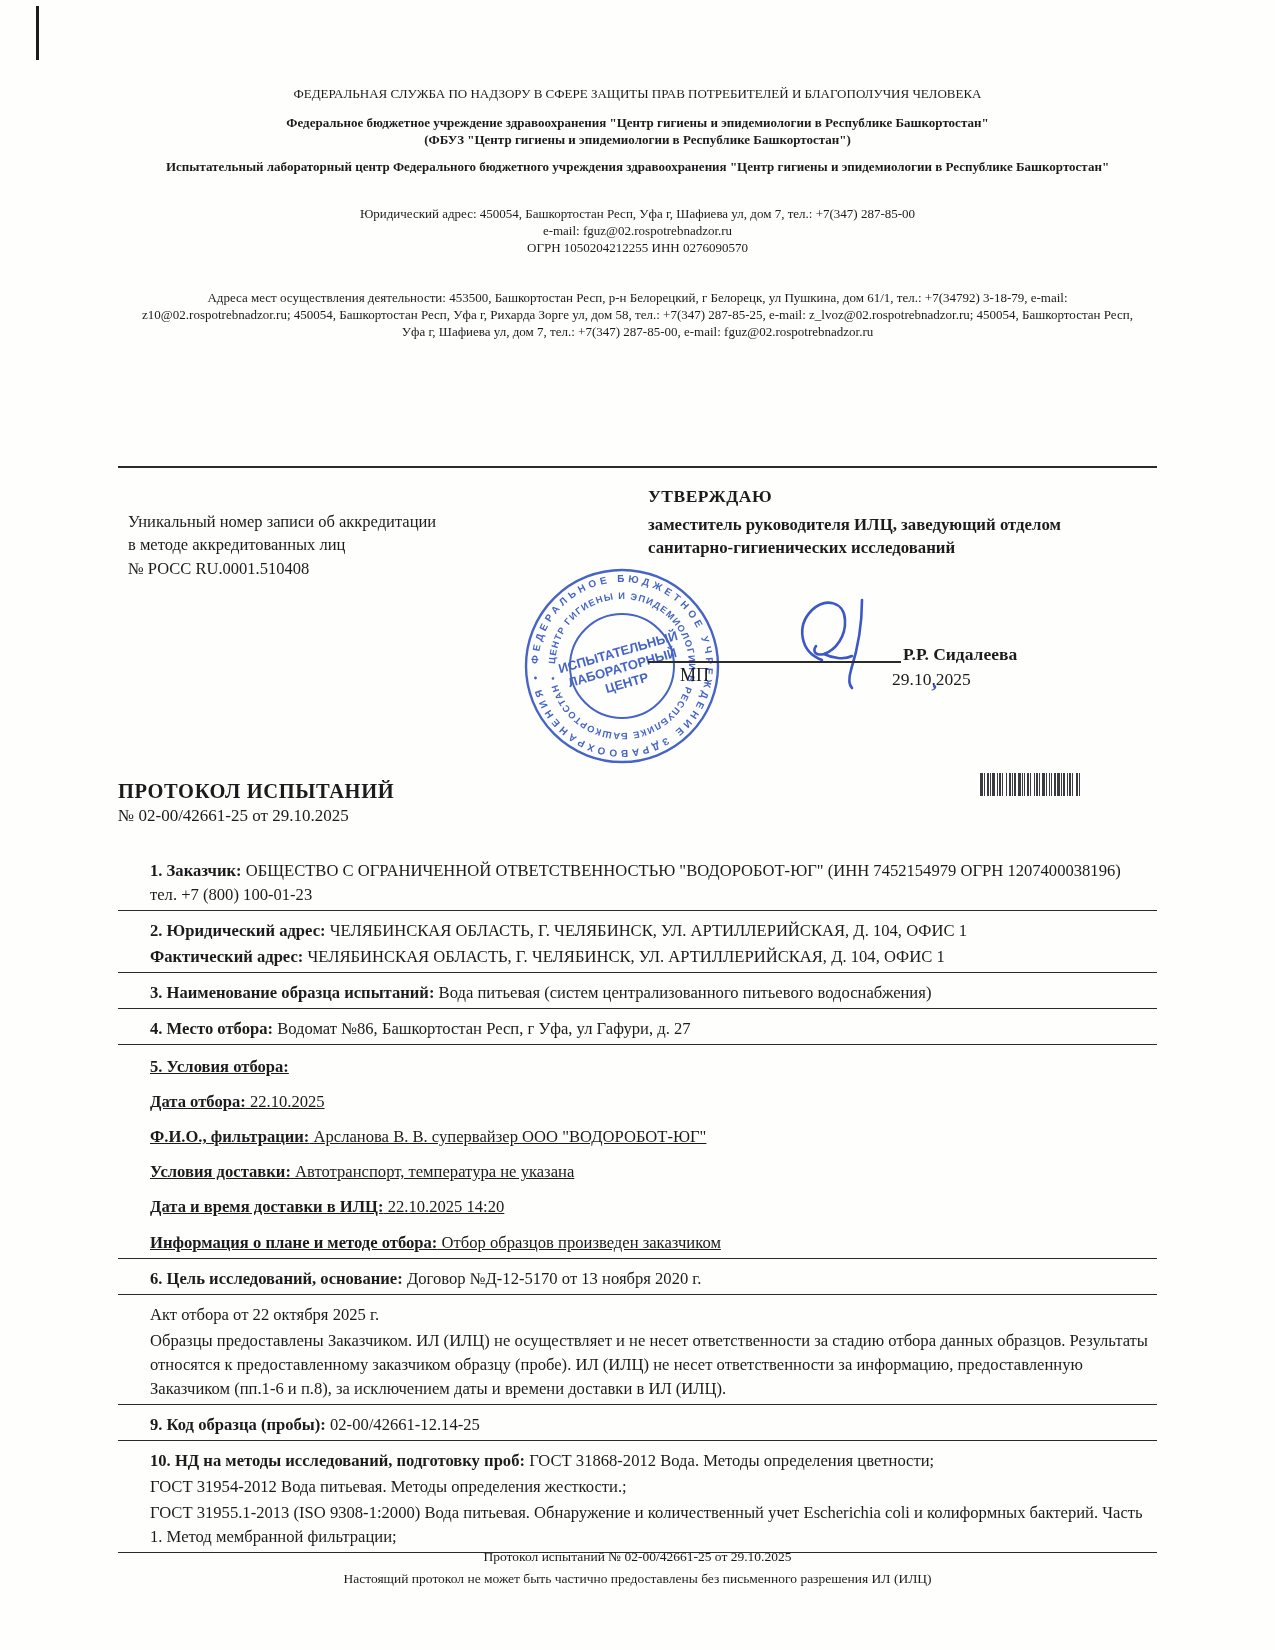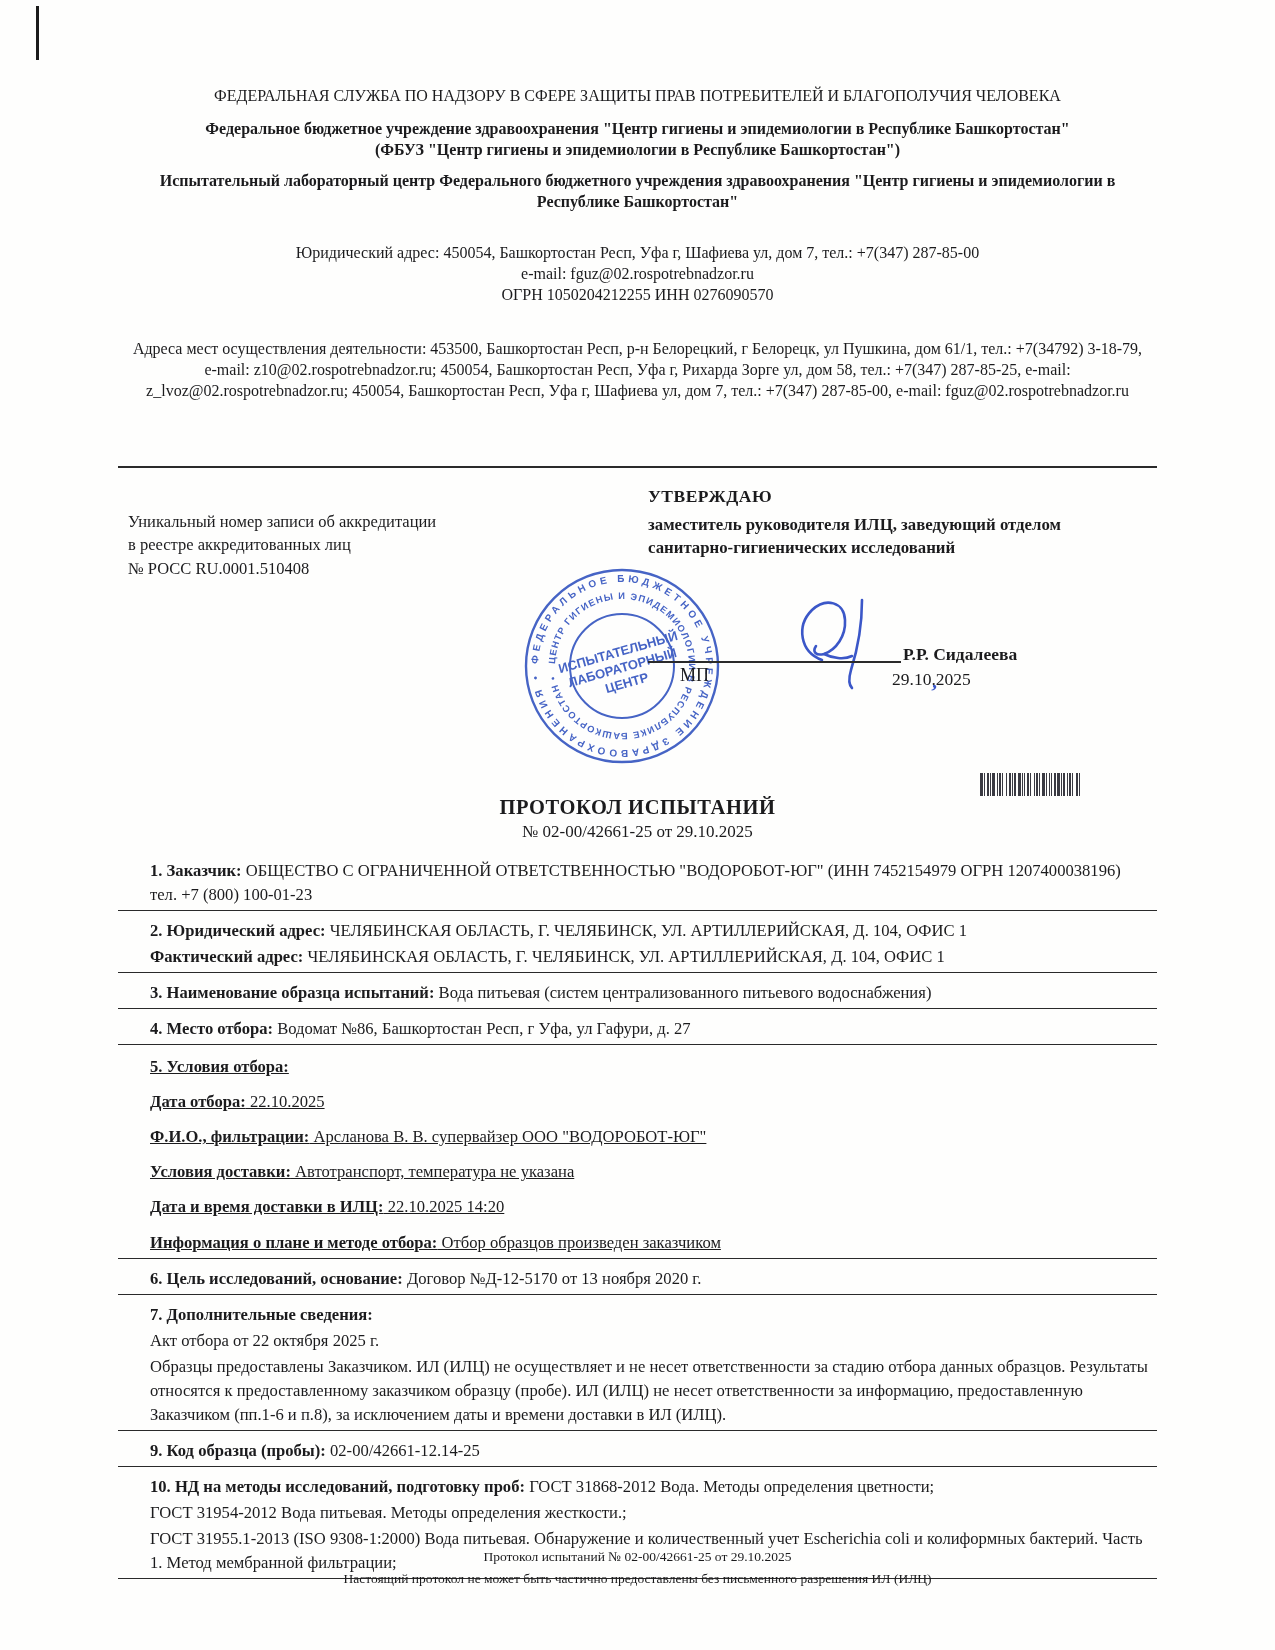--- a/index.html
+++ b/index.html
@@ -7,21 +7,21 @@
     position:relative;
     width:1275px;height:1650px;
     margin:0 auto;
     background:#fefefd;
     color:#1b1b1d;
     font-family:"Liberation Serif", serif;
     overflow:hidden;
   }
   .scan-artifact{position:absolute;left:36px;top:6px;width:3px;height:54px;background:#1c1c1c;}
   
-  .doc-header{padding-top:85px;text-align:center;font-size:16px;line-height:1.32;}
+  .doc-header{padding-top:85px;text-align:center;font-size:13px;line-height:1.32;}
   .hdr-agency{width:940px;margin:0 auto;}
   .hdr-org{font-weight:bold;width:980px;margin:12px auto 0;}
   .hdr-org2{font-weight:bold;width:980px;margin:0 auto;}
   .hdr-lab{font-weight:bold;width:1000px;margin:10px auto 0;}
   .hdr-addr{margin:0 auto;width:1000px;}
   .hdr-addr.first{margin-top:29px;}
   .hdr-activity{margin:33px auto 0;width:1010px;}
   .hr-top{position:absolute;left:118px;top:466px;width:1039px;border-top:2.4px solid #2a2a2a;}
   
   .mid-zone{position:absolute;left:0;top:468px;width:1275px;height:320px;}
@@ -32,21 +32,21 @@
   .signature-svg{position:absolute;left:788px;top:128px;}
   .sig-line{position:absolute;left:648px;top:193px;width:253px;border-top:2px solid #2a2a2a;}
   .mp-label{position:absolute;left:680px;top:197px;font-size:18px;}
   .signer-name{position:absolute;left:903px;top:176px;font-size:17.5px;font-weight:bold;}
   .sign-date{position:absolute;left:892px;top:201px;font-size:17.5px;}
   .blue-tick{position:absolute;left:930px;top:212px;color:#3b57c8;font-size:20px;font-weight:bold;transform:rotate(12deg);}
   .barcode{position:absolute;left:980px;top:305px;height:23px;display:flex;align-items:stretch;}
   .barcode .bar{background:#3a3a42;}
   .barcode .sp{background:transparent;}
   
-  .title-block{position:absolute;left:118px;top:796px;width:1039px;text-align:center;}
+  .title-block{position:absolute;left:118px;top:780px;width:1039px;}
   .doc-title{font-size:20.5px;font-weight:bold;letter-spacing:.6px;}
   .doc-subtitle{font-size:17px;margin-top:3px;}
   
   .sections{position:absolute;left:118px;top:858px;width:1039px;font-size:16.6px;line-height:1.45;}
   .sec-row{padding:0 6px 1px 32px;margin-top:1px;}
   .sec-row.underlined{border-bottom:1.7px solid #2a2a2a;padding-bottom:3px;margin-bottom:8px;}
   .sec-row.gapped{margin-top:10px;text-decoration:underline;}
   .sec-label{font-weight:bold;}
   
   .doc-footer{position:absolute;left:118px;top:1546px;width:1039px;text-align:center;font-size:13.5px;line-height:1.62;}
@@ -67,21 +67,21 @@
     <div class="hdr-addr">e-mail: fguz@02.rospotrebnadzor.ru</div>
     <div class="hdr-addr">ОГРН 1050204212255 ИНН 0276090570</div>
     <div class="hdr-activity">Адреса мест осуществления деятельности: 453500, Башкортостан Респ, р-н Белорецкий, г Белорецк, ул Пушкина, дом 61/1, тел.: +7(34792) 3-18-79, e-mail: z10@02.rospotrebnadzor.ru; 450054, Башкортостан Респ, Уфа г, Рихарда Зорге ул, дом 58, тел.: +7(347) 287-85-25, e-mail: z_lvoz@02.rospotrebnadzor.ru; 450054, Башкортостан Респ, Уфа г, Шафиева ул, дом 7, тел.: +7(347) 287-85-00, e-mail: fguz@02.rospotrebnadzor.ru</div>
   </header>
 
   <div class="hr-top"></div>
 
   <div class="mid-zone">
     <div class="accreditation">
       <div>Уникальный номер записи об аккредитации</div>
-      <div>в реестре аккредитованных лиц</div>
+      <div>в методе аккредитованных лиц</div>
       <div>№ РОСС RU.0001.510408</div>
     </div>
 
     <div class="approval-title">УТВЕРЖДАЮ</div>
     <div class="approval-position">заместитель руководителя ИЛЦ, заведующий отделом санитарно-гигиенических исследований</div>
 
     <svg class="stamp-svg" width="200" height="200" viewBox="0 0 200 200">
       <g id="stamp-g" fill="none" stroke="#2d4fbe">
         <circle cx="100" cy="100" r="96" stroke-width="2.4"></circle>
         <circle cx="100" cy="100" r="52" stroke-width="2"></circle>
@@ -197,21 +197,20 @@
       <div class="sec-row underlined"><span class="sec-label">Фактический адрес:</span> ЧЕЛЯБИНСКАЯ ОБЛАСТЬ, Г. ЧЕЛЯБИНСК, УЛ. АРТИЛЛЕРИЙСКАЯ, Д. 104, ОФИС 1</div>
       <div class="sec-row underlined"><span class="sec-label">3. Наименование образца испытаний:</span> Вода питьевая (систем централизованного питьевого водоснабжения)</div>
       <div class="sec-row underlined"><span class="sec-label">4. Место отбора:</span>  Водомат №86,  Башкортостан Респ, г Уфа, ул Гафури, д. 27</div>
       <div class="sec-row gapped"><span class="sec-label">5. Условия отбора:</span></div>
       <div class="sec-row gapped"><span class="sec-label">Дата отбора:</span> 22.10.2025</div>
       <div class="sec-row gapped"><span class="sec-label">Ф.И.О., фильтрации:</span> Арсланова  В. В. супервайзер ООО "ВОДОРОБОТ-ЮГ"</div>
       <div class="sec-row gapped"><span class="sec-label">Условия доставки:</span> Автотранспорт, температура не указана</div>
       <div class="sec-row gapped"><span class="sec-label">Дата и время доставки в ИЛЦ:</span> 22.10.2025 14:20</div>
       <div class="sec-row underlined gapped"><span class="sec-label">Информация о плане и методе отбора:</span> Отбор образцов произведен заказчиком</div>
       <div class="sec-row underlined"><span class="sec-label">6. Цель исследований, основание:</span> Договор №Д-12-5170 от 13 ноября 2020 г.</div>
-      <div class="sec-row"><span class="sec-label">7. Дополнительные сведения:</span></div>
       <div class="sec-row">Акт отбора от 22 октября 2025 г.</div>
       <div class="sec-row underlined">Образцы предоставлены Заказчиком. ИЛ (ИЛЦ) не осуществляет и не несет ответственности за стадию отбора данных образцов. Результаты относятся к предоставленному заказчиком образцу (пробе). ИЛ (ИЛЦ) не несет ответственности за информацию, предоставленную Заказчиком (пп.1-6 и п.8), за исключением даты и времени доставки в ИЛ (ИЛЦ).</div>
       <div class="sec-row underlined"><span class="sec-label">9. Код образца (пробы):</span> 02-00/42661-12.14-25</div>
       <div class="sec-row"><span class="sec-label">10. НД на методы исследований, подготовку проб:</span> ГОСТ 31868-2012 Вода. Методы определения цветности;</div>
       <div class="sec-row">ГОСТ 31954-2012 Вода питьевая. Методы определения жесткости.;</div>
       <div class="sec-row underlined">ГОСТ 31955.1-2013 (ISO 9308-1:2000) Вода питьевая. Обнаружение и количественный учет Escherichia coli и колиформных бактерий. Часть 1. Метод мембранной фильтрации;</div>
     </div>
 
   <footer class="doc-footer">
     <div>Протокол испытаний № 02-00/42661-25 от 29.10.2025</div>

